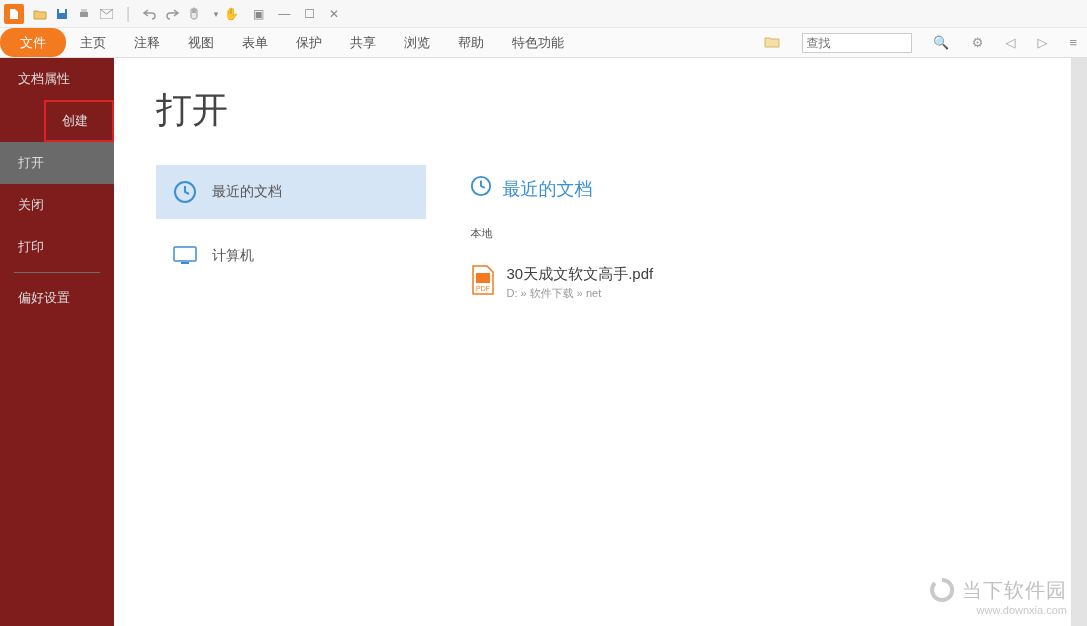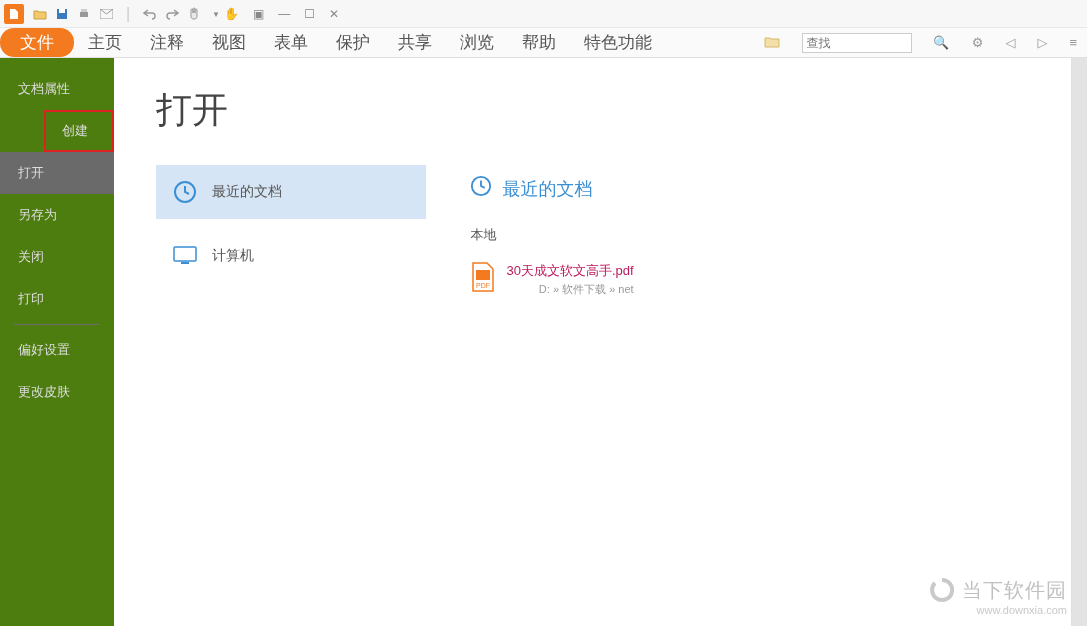--- a/index.html
+++ b/index.html
@@ -7,50 +7,50 @@
 
 .titlebar { height: 28px; background: #f7f7f7; display: flex; align-items: center; border-bottom: 1px solid #e8e8e8; }
 .titlebar .app-icon { width: 20px; height: 20px; background: #f47a1f; margin: 0 4px; border-radius: 2px; display:flex;align-items:center;justify-content:center;}
 .titlebar .qat { display: flex; gap: 6px; margin-left: 4px; }
 .titlebar .qat .qicon { width: 16px; height: 16px; display:flex;align-items:center;justify-content:center; color:#888; cursor:pointer;}
 .titlebar .title { flex: 1; text-align: center; font-size: 12px; color: #555; }
 .titlebar .win-controls { display: flex; gap: 14px; margin-right: 10px; color:#888;}
 .titlebar .win-controls span { cursor:pointer; font-size:12px;}
 
 .ribbon-tabs { height: 30px; background: #fafafa; display: flex; align-items: stretch; border-bottom: 1px solid #e0e0e0; padding-left:0;}
-.ribbon-tabs .tab { padding: 0 14px; font-size: 17px; color: #555; display:flex; align-items:center; cursor:pointer;border-radius:14px;}
+.ribbon-tabs .tab { padding: 0 14px; font-size: 13px; color: #555; display:flex; align-items:center; cursor:pointer;border-radius:14px;}
 .ribbon-tabs .tab.file { background: #f47a1f; color: #fff; padding:0 20px;}
 .ribbon-tabs .spacer { flex:1; }
 .ribbon-tabs .right-tools { display:flex; align-items:center; gap:22px; margin-right:10px;}
 .ribbon-tabs .search-box { width:110px; height:20px; border:1px solid #ccc; font-size:12px; padding:0 4px; color:#999;}
 .ribbon-tabs .tool-icon{color:#999;font-size:13px;cursor:pointer;}
 
 .workspace { display:flex; height: calc(626px - 58px); }
 
-.sidebar { width: 114px; background: #4d7c0f; color: #ddd; display:flex; flex-direction:column; padding-top:10px;}
+.sidebar { width: 114px; background: #7f1d1d; color: #ddd; display:flex; flex-direction:column; }
 .sidebar .sb-item { padding: 12px 18px; font-size: 13px; cursor:pointer; position:relative;}
 .sidebar .sb-item.highlighted { outline: 2px solid #d22; outline-offset:-2px;margin-left:44px; }
 .sidebar .sb-item.active { background: #6a6a6a; }
 .sidebar .sep { height:1px; background:#6d6d6d; margin: 4px 14px;}
 
 .content { flex:1; padding: 28px 0 0 42px; position:relative; background:#fff;}
 .page-title { font-size: 36px; color:#444; font-weight:300; margin-bottom:30px;}
 
 .open-left{ display:inline-block; vertical-align:top; width:270px;}
 .open-option { display:flex; align-items:center; gap:14px; padding:14px 16px; font-size:14px; color:#555; cursor:pointer; margin-bottom:10px;}
 .open-option.selected { background:#d6e5f5; }
 .open-option .oicon { width:26px; height:26px; display:flex;align-items:center;justify-content:center;}
 
 .open-right { display:inline-block; vertical-align:top; margin-left:40px; width:500px;}
 .recent-header{ display:flex; align-items:center; gap:10px; color:#3b8fd4; font-size:18px; margin-top:10px; margin-bottom:24px;}
-.group-label{ font-size:13px; color:#555; margin-bottom:16px;}
+.group-label{ font-size:11px; color:#555; margin-bottom:22px;}
 .file-row{ display:flex; align-items:flex-start; gap:10px; cursor:pointer; padding:2px 0;}
 .file-icon{ width:26px; height:30px; }
-.file-info .fname{ font-size:13px; color:#be185d;}
-.file-info .fpath{ font-size:11px; color:#999; margin-top:2px;text-align:right;}
+.file-info .fname{ font-size:15px; color:#404040;}
+.file-info .fpath{ font-size:11px; color:#999; margin-top:2px;}
 
 .scrollbar-v{ position:absolute; right:0; top:58px; bottom:0; width:16px; background:#f0f0f0; border-left:1px solid #e0e0e0;}
 .scrollbar-v .thumb{ width:100%; height:100%; background:#e3e3e3;}
 
 .watermark{ position:absolute; right:20px; bottom:10px; text-align:right; color:#c9c9c9; font-size:11px; pointer-events:none;}
 .watermark .wtitle{ font-size:20px; color:#c0c0c0; letter-spacing:1px;text-align:center;}
 </style>
 </head>
 <body>
 
@@ -134,26 +134,24 @@
     <span class="tool-icon">▷</span>
     <span class="tool-icon">≡</span>
   </div>
 </div>
 
 <div class="workspace">
   <div class="sidebar">
     <div class="sb-item">文档属性</div>
     <div class="sb-item highlighted">创建</div>
     <div class="sb-item active">打开</div>
-    <div class="sb-item">另存为</div>
     <div class="sb-item">关闭</div>
     <div class="sb-item">打印</div>
     <div class="sep"></div>
     <div class="sb-item">偏好设置</div>
-    <div class="sb-item">更改皮肤</div>
   </div>
 
   <div class="content">
     <div class="page-title">打开</div>
 
     <div class="open-left">
       <div class="open-option selected">
         <span class="oicon">
           <svg width="24" height="24" viewBox="0 0 24 24">
               <circle cx="12" cy="12" r="10" fill="none" stroke="#3b8fd4" stroke-width="2"></circle>

